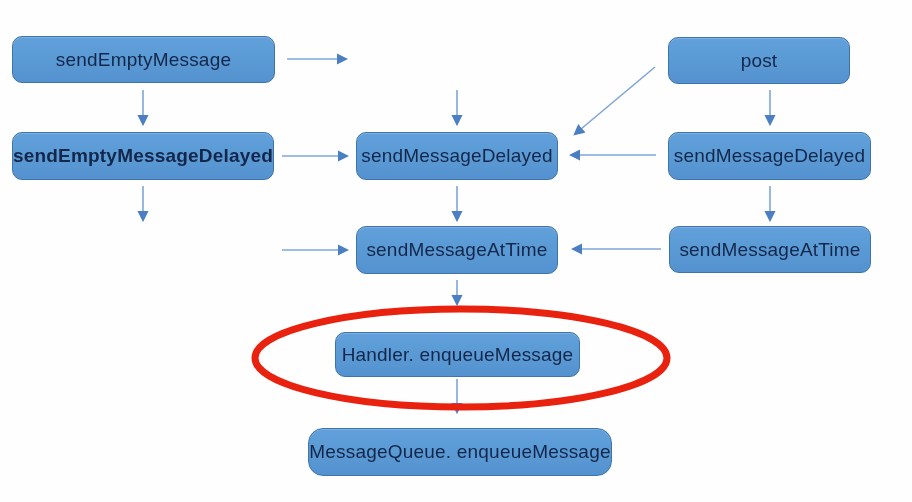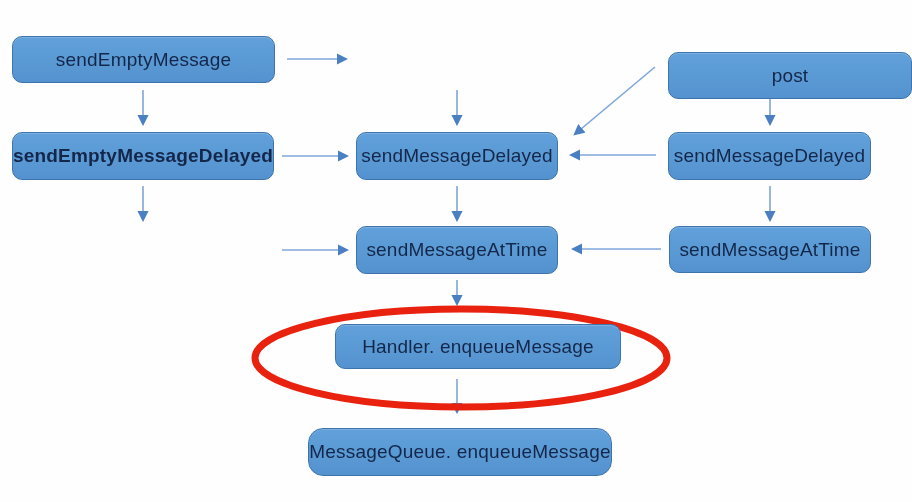--- a/index.html
+++ b/index.html
@@ -76,30 +76,30 @@
     <line class="edge-line" x1="770" y1="186" x2="770" y2="212" marker-end="url(#ah)"></line>
     <line class="edge-line" x1="656" y1="155" x2="579" y2="155" marker-end="url(#ah)"></line>
     <line class="edge-line" x1="661" y1="249" x2="581" y2="249" marker-end="url(#ah)"></line>
 
     <ellipse class="highlight-ellipse" cx="461" cy="358" rx="206" ry="49"></ellipse>
   </svg>
 
   <div class="node" style="left:12px; top:36px; width:263px; height:47px;">sendEmptyMessage</div>
 
 
-  <div class="node" style="left:668px; top:52px; width:244px; height:47px;border-radius:10px;">post</div>
+  <div class="node" style="left:668px; top:37px; width:182px; height:47px;border-radius:10px;">post</div>
 
   <div class="node" style="left:12px; top:132px; width:262px; height:48px;font-weight:bold;">sendEmptyMessageDelayed</div>
 
   <div class="node" style="left:356px; top:132px; width:202px; height:48px;">sendMessageDelayed</div>
 
   <div class="node" style="left:668px; top:132px; width:203px; height:48px;">sendMessageDelayed</div>
 
 
   <div class="node" style="left:356px; top:226px; width:202px; height:48px;">sendMessageAtTime</div>
 
   <div class="node" style="left:669px; top:226px; width:202px; height:47px;">sendMessageAtTime</div>
 
-  <div class="node" style="left:335px; top:324px; width:286px; height:45px;">Handler. enqueueMessage</div>
+  <div class="node" style="left:335px; top:332px; width:245px; height:45px;">Handler. enqueueMessage</div>
 
   <div class="node" style="left:308px; top:428px; width:304px; height:48px;border-radius:15px;">MessageQueue. enqueueMessage</div>
 
 </div>
 
 </body></html>

